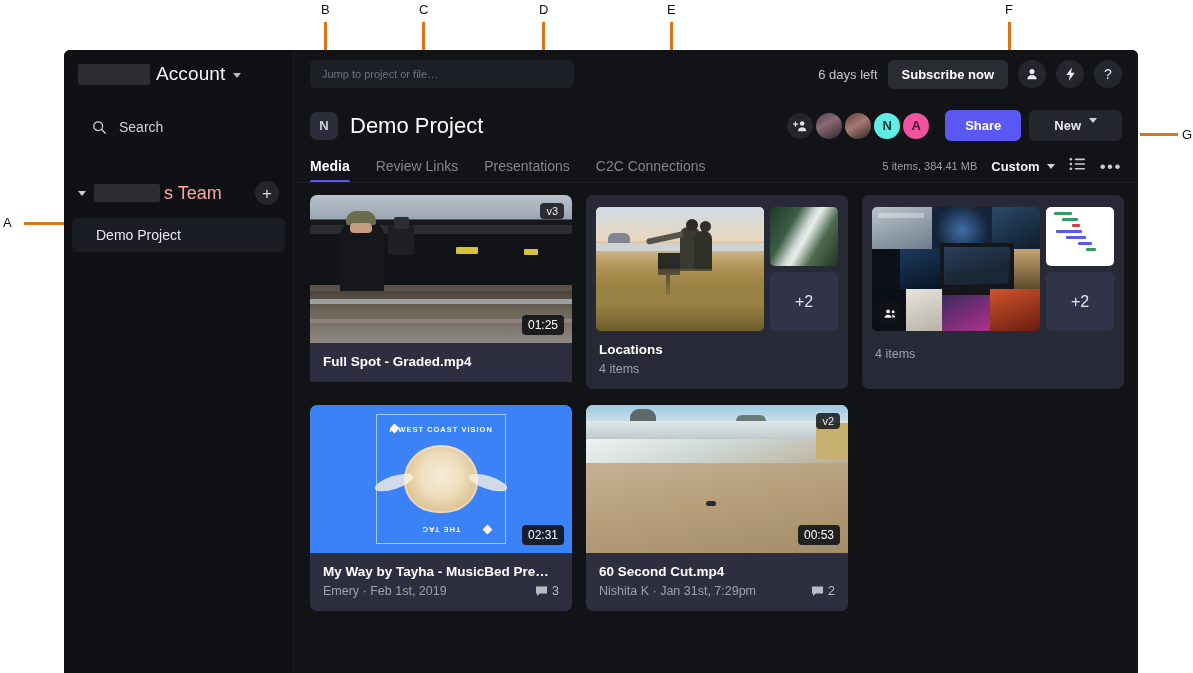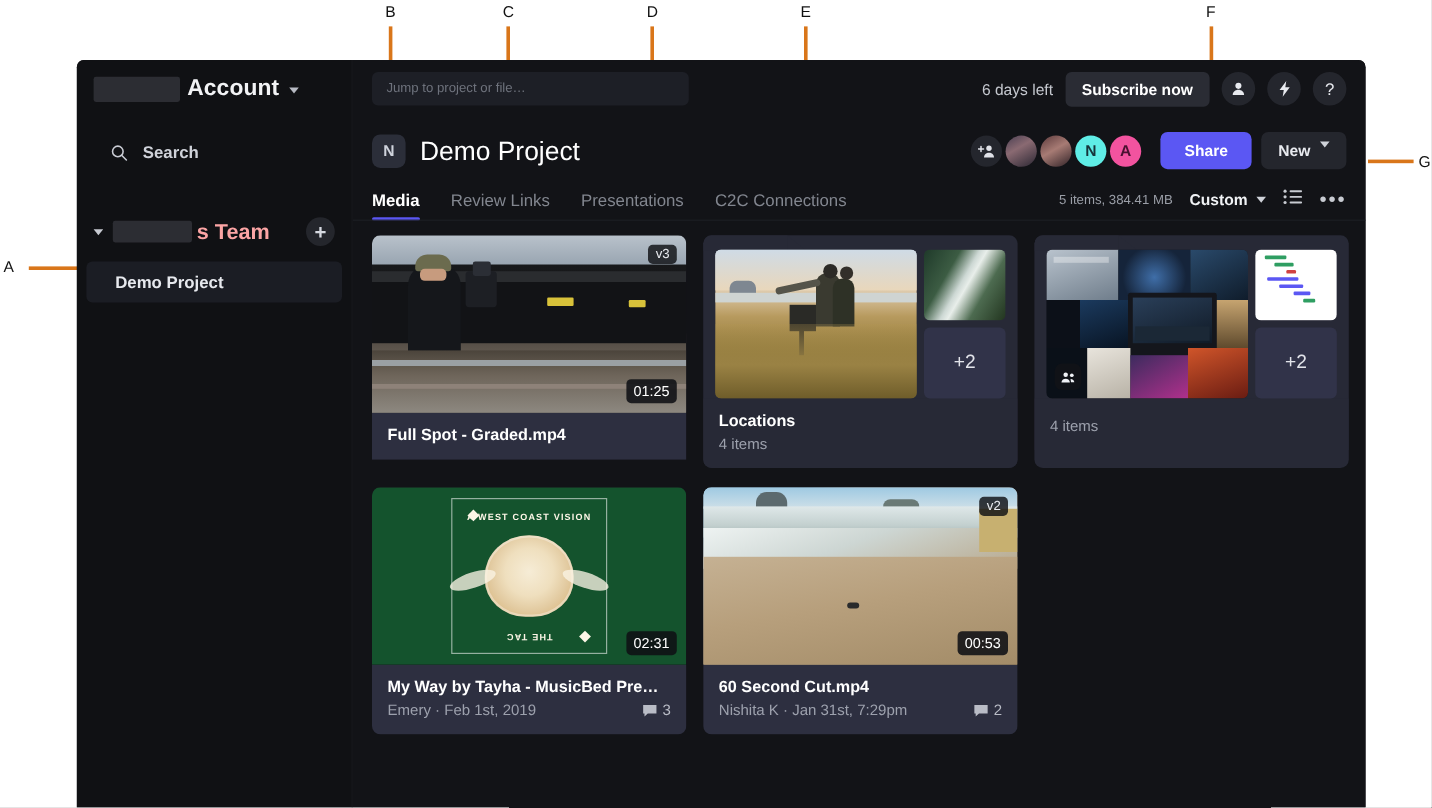--- a/index.html
+++ b/index.html
@@ -33,21 +33,20 @@
     display: flex;
   }
 
   
   .sidebar {
     width: 229px;
     background: #101114;
     flex: 0 0 229px;
     position: relative;
     border-right: 1px solid #191a1f;
-    font-weight: bold;
   }
   .acct-row {
     display: flex; align-items: center;
     height: 48px; padding: 0 14px;
     gap: 6px;
   }
   .redact { background: #2c2d33; border-radius: 2px; }
   .redact-acct { width: 72px; height: 21px; }
   .acct-name { color: #f2f3f5; font-size: 19px; letter-spacing: .1px; }
   .chev {
@@ -138,21 +137,21 @@
   .av-p1 { background: linear-gradient(150deg,#4a3f52 0%,#8a6a72 40%,#2b2733 100%); }
   .av-p2 { background: linear-gradient(150deg,#5c3a3c 0%,#a77b74 45%,#302227 100%); }
   .share-btn {
     background: #5b57f3; color: #fff;
     font-size: 13px; font-weight: bold;
     padding: 8px 20px; border-radius: 6px;
   }
   .new-btn {
     background: #24262d; color: #e8eaef;
     font-size: 13px; font-weight: bold;
-    padding: 8px 14px; border-radius: 6px;
+    padding: 8px 25px; border-radius: 6px;
     display: flex; align-items: flex-start; gap: 8px;
   }
   .new-chev {
     width: 0; height: 0;
     border-left: 4.5px solid transparent;
     border-right: 4.5px solid transparent;
     border-top: 5px solid #cfd2d9;
   }
 
   .tabs-row {
@@ -238,21 +237,21 @@
   .sc-field {
     background: linear-gradient(180deg,#c8d3dd 0%,#e2cfb4 26%,#b79a5e 45%,#8c7638 70%,#6d5c2a 100%);
   }
   .sc-water {
     background: linear-gradient(120deg,#1f3a2a 0%,#3c5c43 30%,#cdd8d4 46%,#e8eeea 52%,#4d6b50 70%,#22351f 100%);
   }
   .sc-beach {
     background: linear-gradient(155deg,#a9cfe4 0%,#8fbcd6 14%,#dfe6e8 22%,#cfd7d6 34%,#b9a489 48%,#c6b495 62%,#b29a78 84%,#9f8868 100%);
   }
   .sc-collage { background: #14161c; }
-  .sc-album { background: #14532d; }
+  .sc-album { background: #3b82f6; }
   .album-frame {
     position: absolute; left: 50%; top: 50%; transform: translate(-50%,-50%);
     width: 128px; height: 128px; border: 1px solid rgba(255,255,255,.55);
   }
   .album-txt {
     position: absolute; top: 10px; left: 0; right: 0; text-align: center;
     color: #fdf6e7; font-size: 7.5px; letter-spacing: 1px; font-weight: bold;
   }
   .album-txt.bot { top: auto; bottom: 9px; transform: rotate(180deg); }
   .rose {

